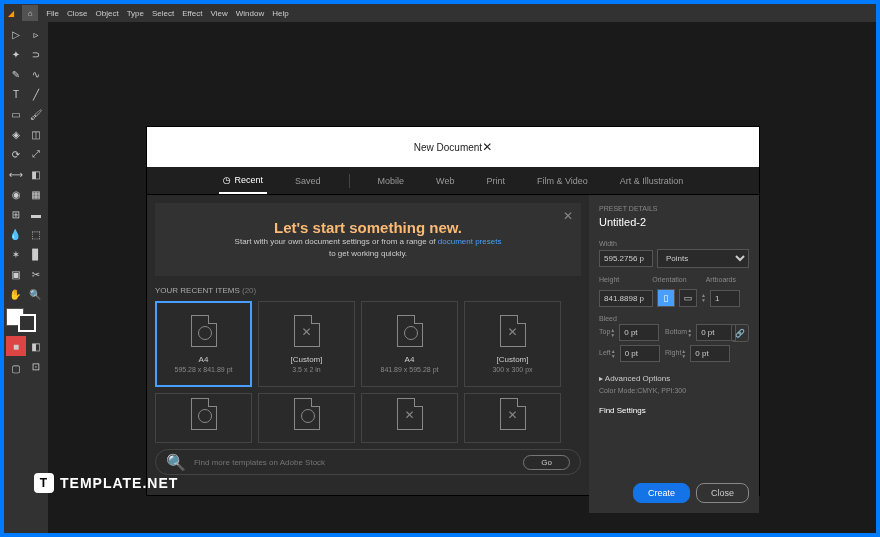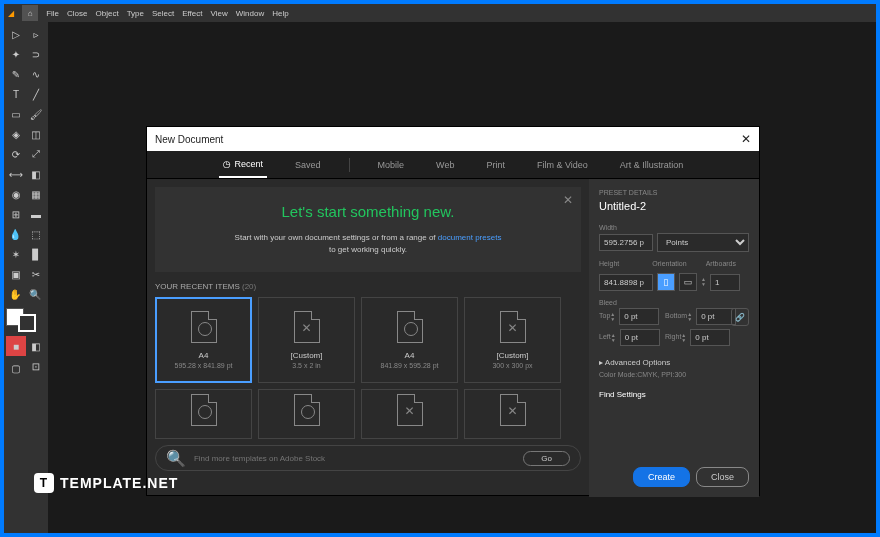--- a/index.html
+++ b/index.html
@@ -6,31 +6,31 @@
 body{background:#007bff;width:880px;height:537px;position:relative;overflow:hidden}
 .app{position:absolute;top:4px;left:4px;right:4px;bottom:4px;background:#323232}
 .menubar{height:18px;background:#323232;display:flex;align-items:center;padding:0 4px;font-size:8px;color:#ccc;gap:8px}
 .menubar .home{width:16px;height:16px;background:#525252;display:flex;align-items:center;justify-content:center}
 .toolbar-left{position:absolute;left:0;top:18px;width:44px;background:#323232;display:flex;flex-wrap:wrap;padding:2px}
 .tool{width:20px;height:20px;display:flex;align-items:center;justify-content:center;color:#ccc;font-size:10px}
 .swatch-box{display:flex;flex-wrap:wrap;width:40px;margin-top:4px}
 .swatch{width:18px;height:18px;border:1px solid #555}
 .canvas{position:absolute;left:44px;top:18px;right:0;bottom:0;background:#1a1a1a}
 .dialog{position:absolute;left:142px;top:122px;width:614px;height:370px;background:#2a2a2a;border:1px solid #000}
-.dialog-header{height:24px;background:#fff;color:#222;display:flex;align-items:center;padding:0 8px;font-size:10px;justify-content:space-between}
+.dialog-header{height:40px;background:#fff;color:#222;display:flex;align-items:center;padding:0 8px;font-size:10px;justify-content:center}
 .dialog-close{cursor:pointer;font-size:12px}
 .dialog-tabs{height:28px;background:#1f1f1f;display:flex;align-items:center;justify-content:center;gap:24px;font-size:9px;color:#999;border-bottom:1px solid #000}
 .tab{display:flex;align-items:center;gap:4px;padding:0 4px;height:100%;cursor:pointer}
 .tab.active{color:#fff;border-bottom:2px solid #fff}
 .tab-sep{width:1px;height:14px;background:#444}
 .dialog-body{display:flex;height:calc(100% - 50px)}
 .left-pane{flex:1;padding:8px;display:flex;flex-direction:column}
 .hero{background:#323232;padding:16px 24px;text-align:center;color:#ccc;position:relative}
 .hero-close{position:absolute;right:8px;top:6px;color:#888;cursor:pointer;font-size:12px}
-.hero h2{color:#22c55e;font-size:15px;font-weight:normal;margin-bottom:12px}
+.hero h2{color:#fdba74;font-size:15px;font-weight:bold;margin-bottom:0}
 .hero p{font-size:8px;line-height:1.5}
 .hero a{color:#4a9eff;text-decoration:none}
 .recent-label{font-size:8px;color:#aaa;margin:10px 0 6px;text-transform:uppercase}
 .grid{display:flex;flex-wrap:wrap;gap:6px}
 .preset{width:97px;height:86px;border:1px solid #444;display:flex;flex-direction:column;align-items:center;justify-content:center;cursor:pointer;background:#2a2a2a}
 .preset.selected{border:2px solid #4a9eff}
 .preset-icon{width:26px;height:32px;border:1px solid #888;position:relative;margin-bottom:8px}
 .preset-icon::before{content:'';position:absolute;right:-1px;top:-1px;width:8px;height:8px;background:#2a2a2a;border-left:1px solid #888;border-bottom:1px solid #888}
 .preset-icon.fold::after{content:'';position:absolute;left:6px;top:10px;width:12px;height:12px;border:1px solid #888;border-radius:50%}
 .preset-icon.cross::after{content:'✕';position:absolute;left:7px;top:9px;color:#888;font-size:12px}

